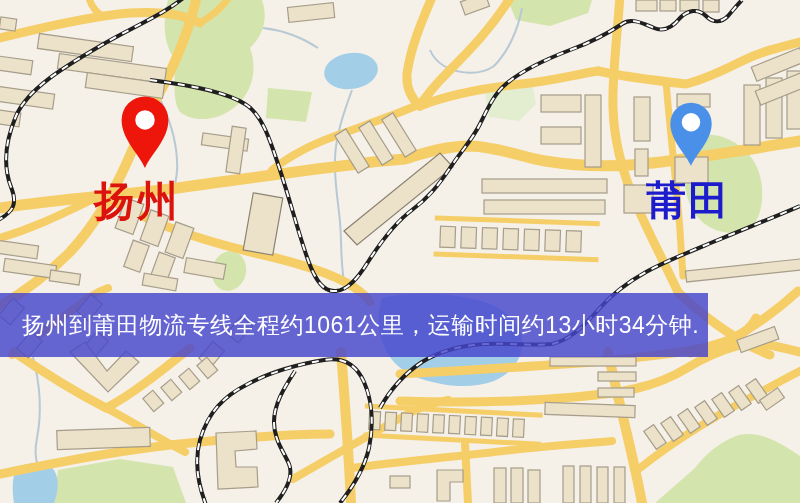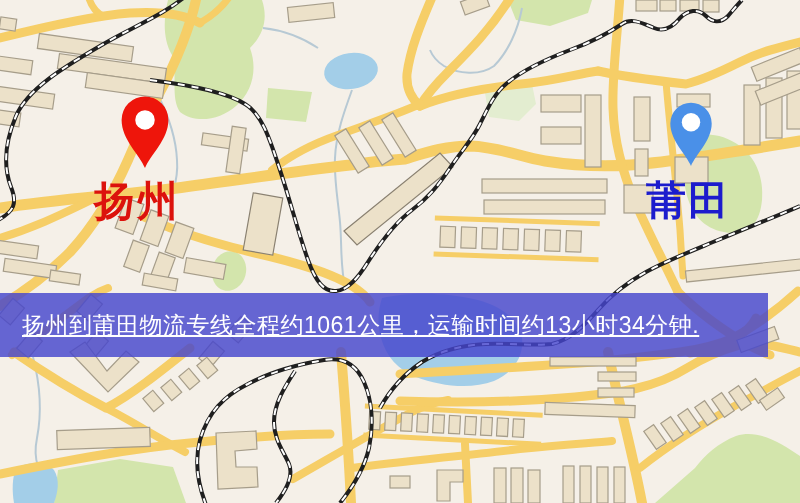--- a/index.html
+++ b/index.html
@@ -4,25 +4,25 @@
 <style>
   html,body{margin:0;padding:0;background:#ddd;}
   #stage{
     position:relative;width:800px;height:503px;overflow:hidden;
     font-family:"Liberation Sans","DejaVu Sans",sans-serif;
     background:#d946ef;
   }
   #map-svg{position:absolute;left:0;top:0;}
   .marker-label{font-weight:bold;letter-spacing:2px;}
   #route-banner{
-    position:absolute;left:0;top:293px;width:768px;height:64px;
+    position:absolute;left:0;top:293px;width:708px;height:64px;
     background:rgba(70,70,205,0.82);
     color:#ffffff;display:flex;align-items:center;
     box-sizing:border-box;padding-left:22px;
-    font-size:23px;letter-spacing:0.5px;white-space:nowrap;text-decoration:underline;
+    font-size:23px;letter-spacing:0.5px;white-space:nowrap;
   }
 </style>
 </head>
 <body>
 
 <div id="stage">
 
 <svg id="map-svg" width="800" height="503" viewBox="0 0 800 503" xmlns="http://www.w3.org/2000/svg">
 
   <rect x="0" y="0" width="800" height="503" fill="#f5f0e8"></rect>

